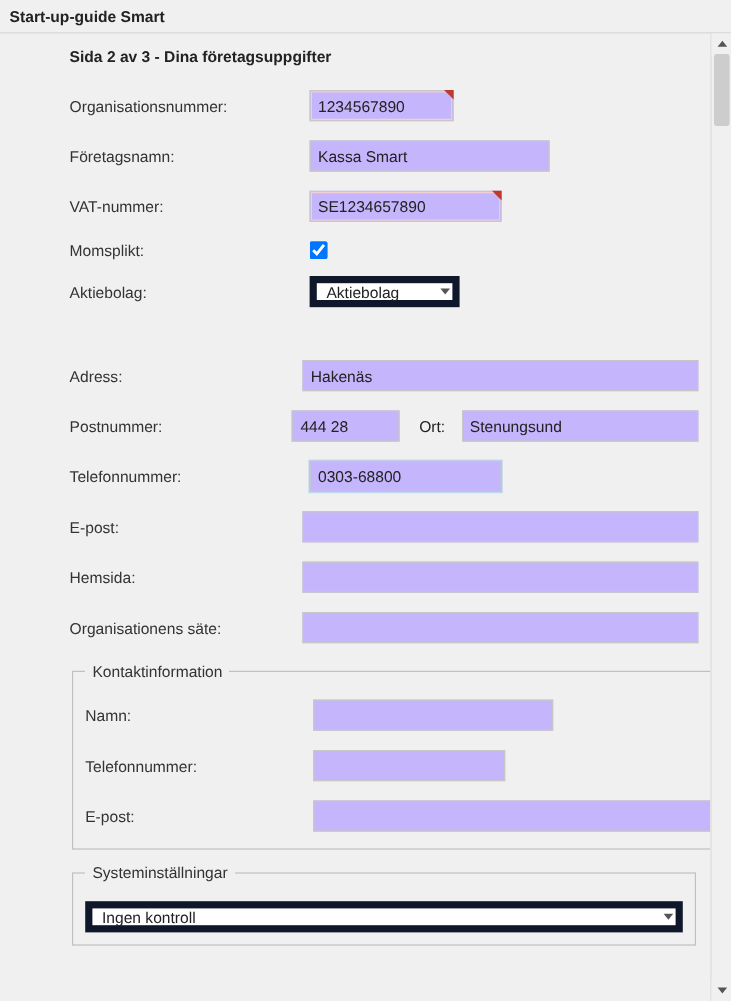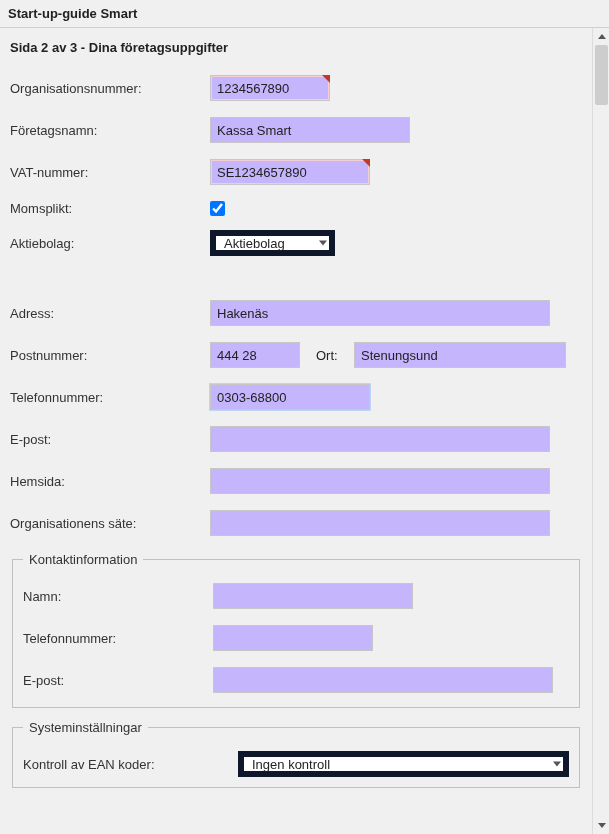--- a/index.html
+++ b/index.html
@@ -19,20 +19,21 @@
       border-bottom: 1px solid #d0d0d0;
     }
     .outer {
       display: flex;
       height: calc(834px - 28px);
     }
     .content {
       flex: 1;
       background: #f0f0f0;
       overflow: hidden;
+      padding-left: 48px;
     }
     .page-heading {
       font-weight: bold;
       padding: 12px 10px 20px 10px;
     }
     .form-area {
       padding: 0 10px;
     }
     .row {
       display: flex;
@@ -242,21 +243,20 @@
         </div>
         <div class="row" style="margin-bottom:4px;">
           <div class="label">E-post:</div>
           <input type="text" class="w-wide" value="" style="">
         </div>
       </fieldset>
 
       <fieldset class="group" style="margin-bottom:16px; padding-bottom:6px;">
         <legend>Systeminställningar</legend>
         <div class="row" style="margin-bottom:4px;">
-          <div class="label" style="width:215px;">Kontroll av EAN koder:</div>
           <div class="select-wrap" style="flex:1;">
             <div class="select-field" style="width:100%;">
               <span>Ingen kontroll</span>
             </div>
             <span class="chev"></span>
           </div>
         </div>
       </fieldset>
 
     </div>

